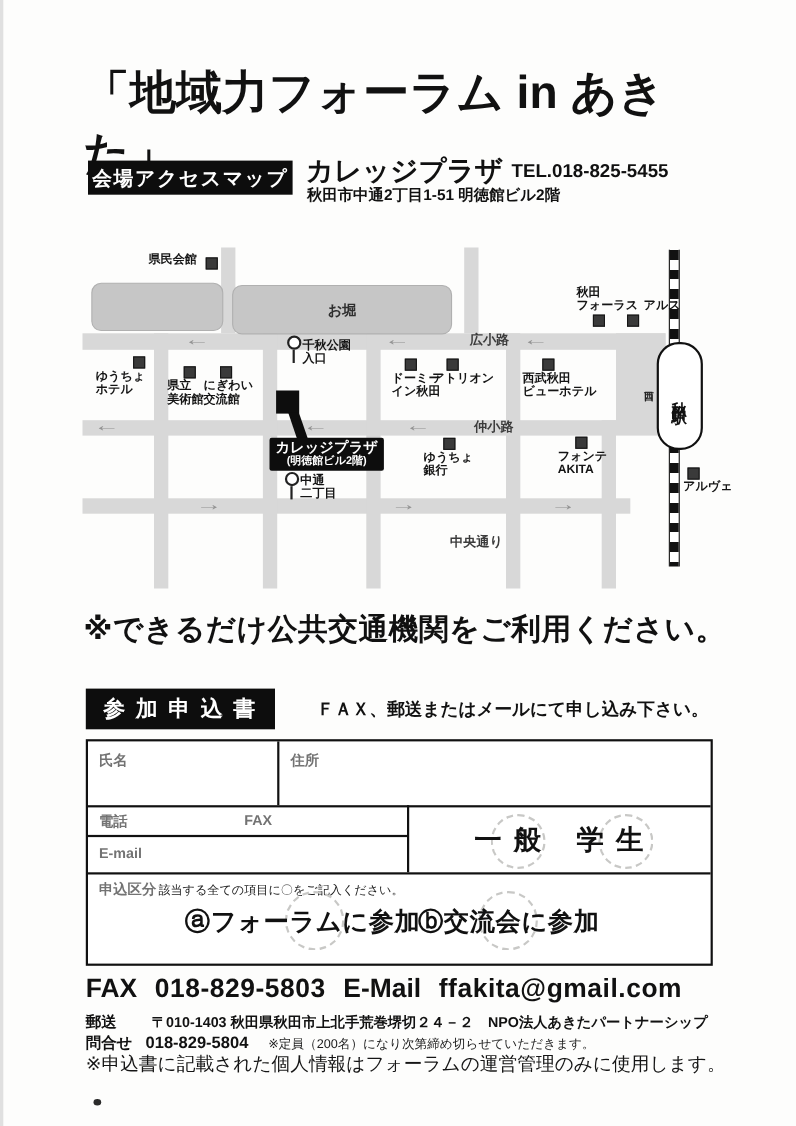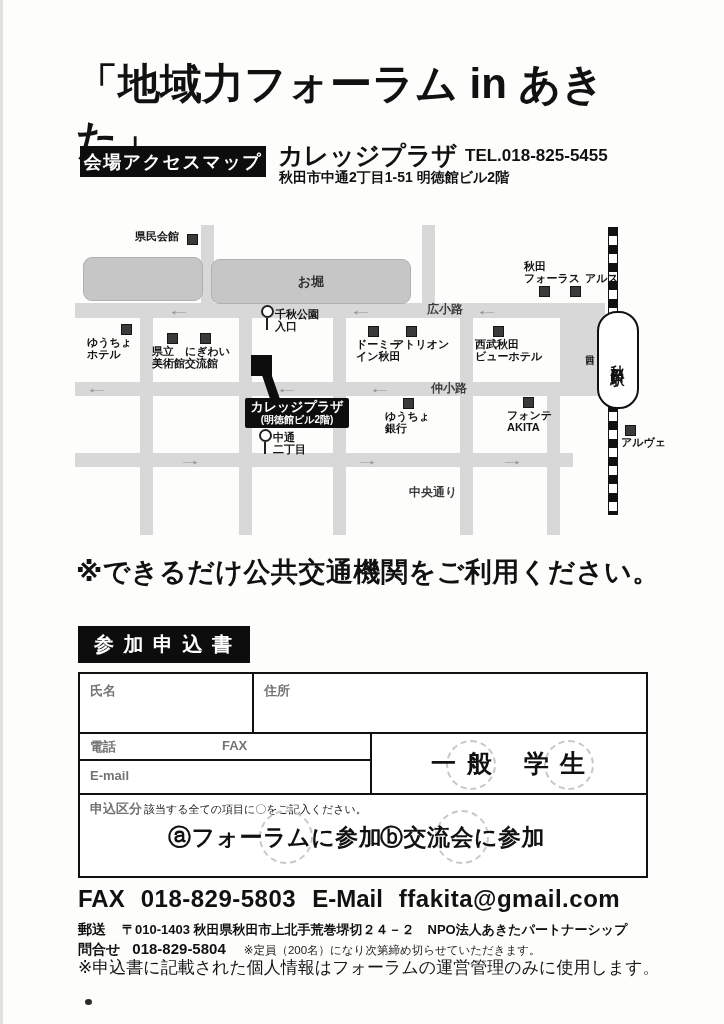--- a/index.html
+++ b/index.html
@@ -56,21 +56,21 @@
   .cat-cell{position:absolute;left:292px;top:60px;width:274px;height:58px;display:flex;align-items:center;
             justify-content:center;gap:30px;font-size:25px;font-weight:700;letter-spacing:2px;}
   .dash-circle{position:absolute;border:2px dashed #c8c8c6;border-radius:50%;}
   .opt{position:absolute;font-size:23px;font-weight:700;letter-spacing:.5px;z-index:2;}
   .entry-note{position:absolute;left:64px;top:128px;font-size:11px;color:#222;}
 
   
   .fax-row{left:78px;top:885px;display:flex;align-items:baseline;gap:16px;}
   .fax-row .lab{font-size:24px;font-weight:900;}
   .fax-row .val{font-size:24px;font-weight:900;letter-spacing:.5px;}
-  .post-row{left:78px;top:921px;display:flex;align-items:baseline;gap:16px;}
+  .post-row{left:78px;top:921px;display:flex;align-items:baseline;gap:32px;}
   .post-row .lab{font-size:14px;font-weight:900;}
   .post-row .val{font-size:13px;font-weight:700;text-align:right;}
   .inq-row{left:78px;top:940px;display:flex;align-items:baseline;gap:12px;}
   .inq-row .lab{font-size:14px;font-weight:900;}
   .inq-row .val{font-size:15px;font-weight:900;}
   .inq-row .note{font-size:11.5px;font-weight:400;color:#1c1c1c;margin-left:6px;}
   .privacy{left:78px;top:956px;font-size:17px;font-weight:400;color:#151515;}
 </style>
 </head>
 <body>
@@ -190,20 +190,21 @@
     <div class="venue-tail"></div>
     <div class="venue-callout">
       <div class="l1">カレッジプラザ</div>
       <div class="l2">(明徳館ビル2階)</div>
     </div>
   </div>
 
   <div class="abs transport-notice">※できるだけ公共交通機関をご利用ください。</div>
 
   <div class="abs blackbox form-label-box">参 加 申 込 書</div>
+  <div class="abs form-instruction">ＦＡＸ、郵送またはメールにて申し込み下さい。</div>
 
   <div class="abs form-table">
 
     <div class="tline" style="left:172px;top:0;width:2px;height:58px;"></div>
     <div class="tline" style="left:0;top:58px;width:566px;height:2px;"></div>
     <div class="tline" style="left:290px;top:58px;width:2px;height:61px;"></div>
     <div class="tline" style="left:0;top:85px;width:290px;height:2px;"></div>
     <div class="tline" style="left:0;top:119px;width:566px;height:2px;"></div>
 
     <div class="flabel" style="left:10px;top:8px;">氏名</div>

